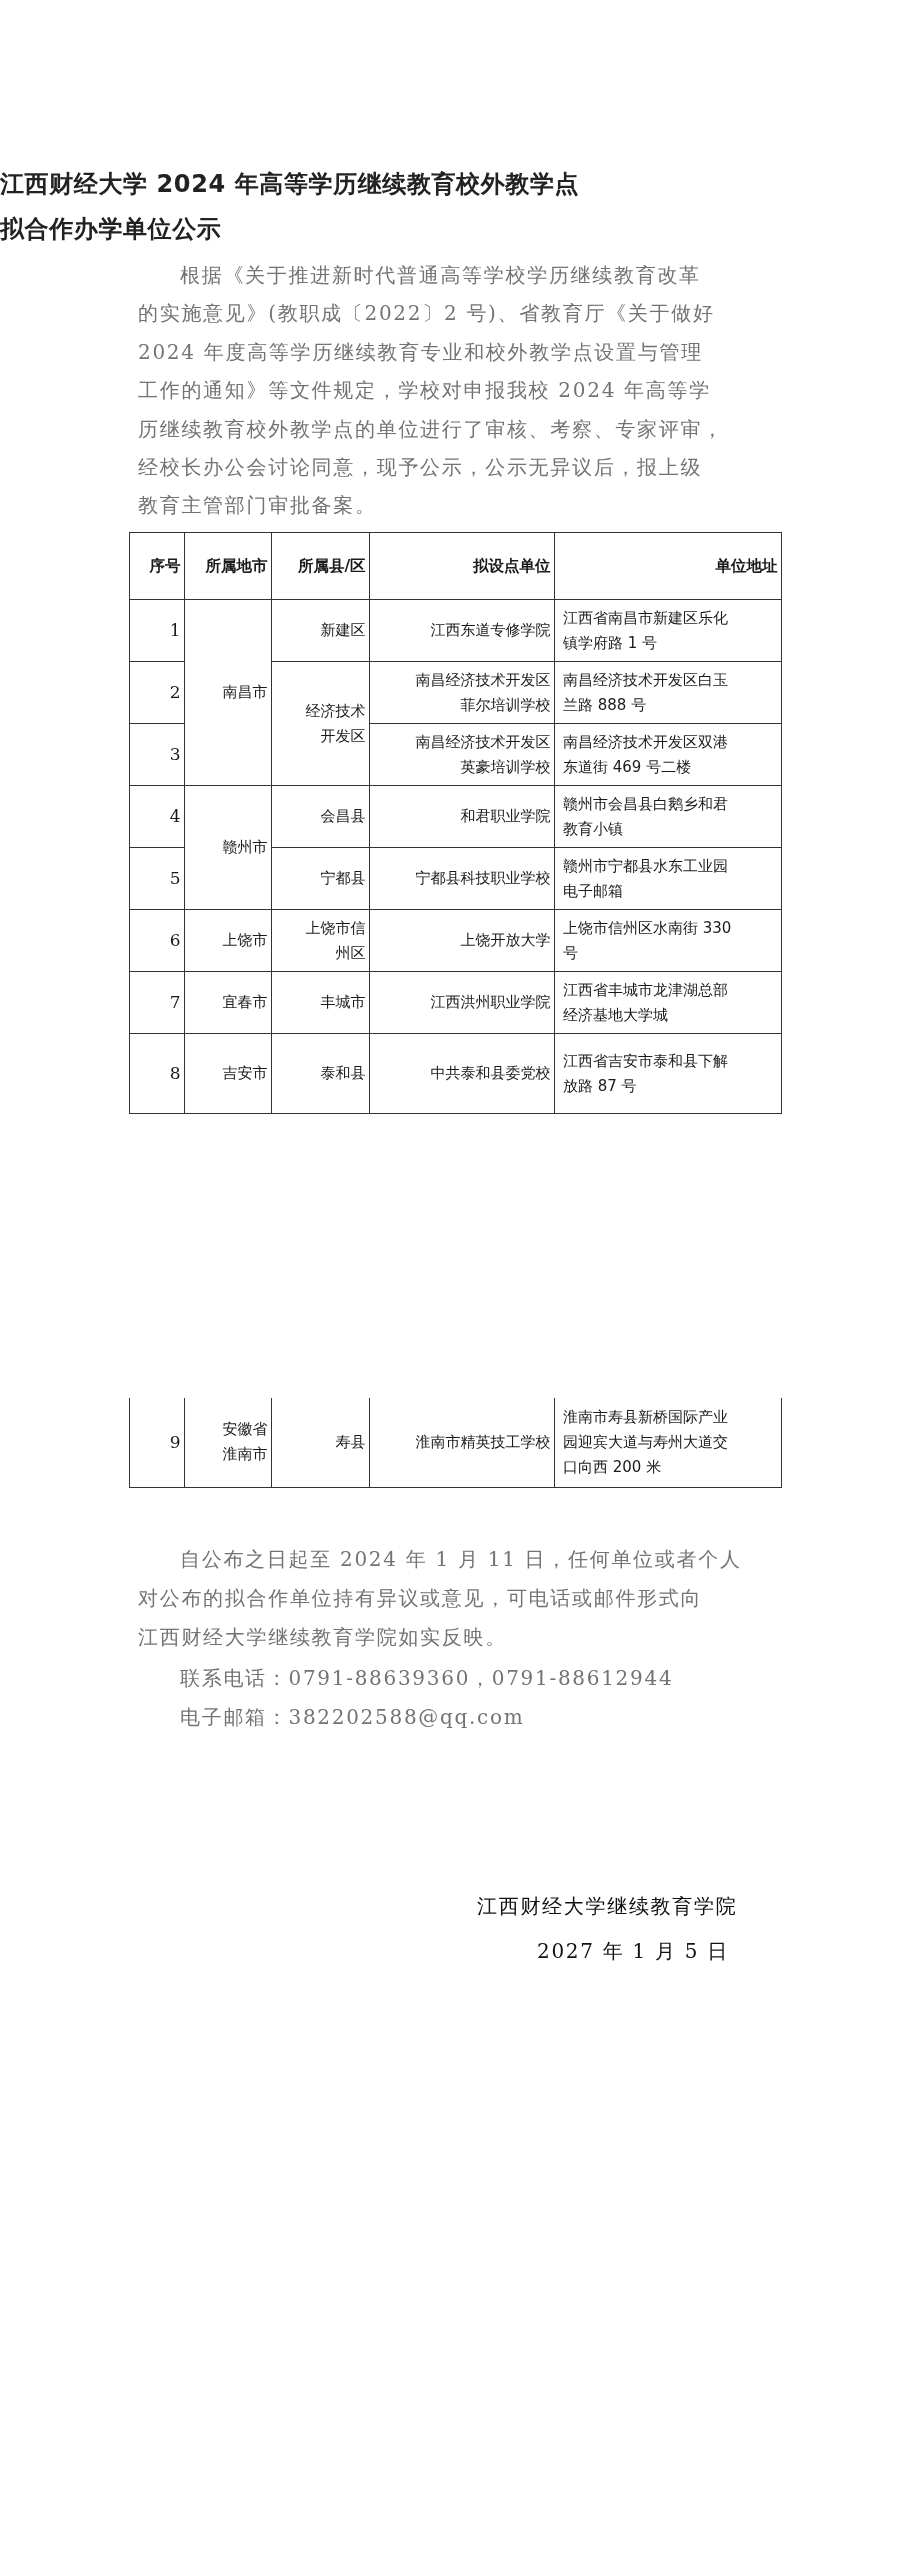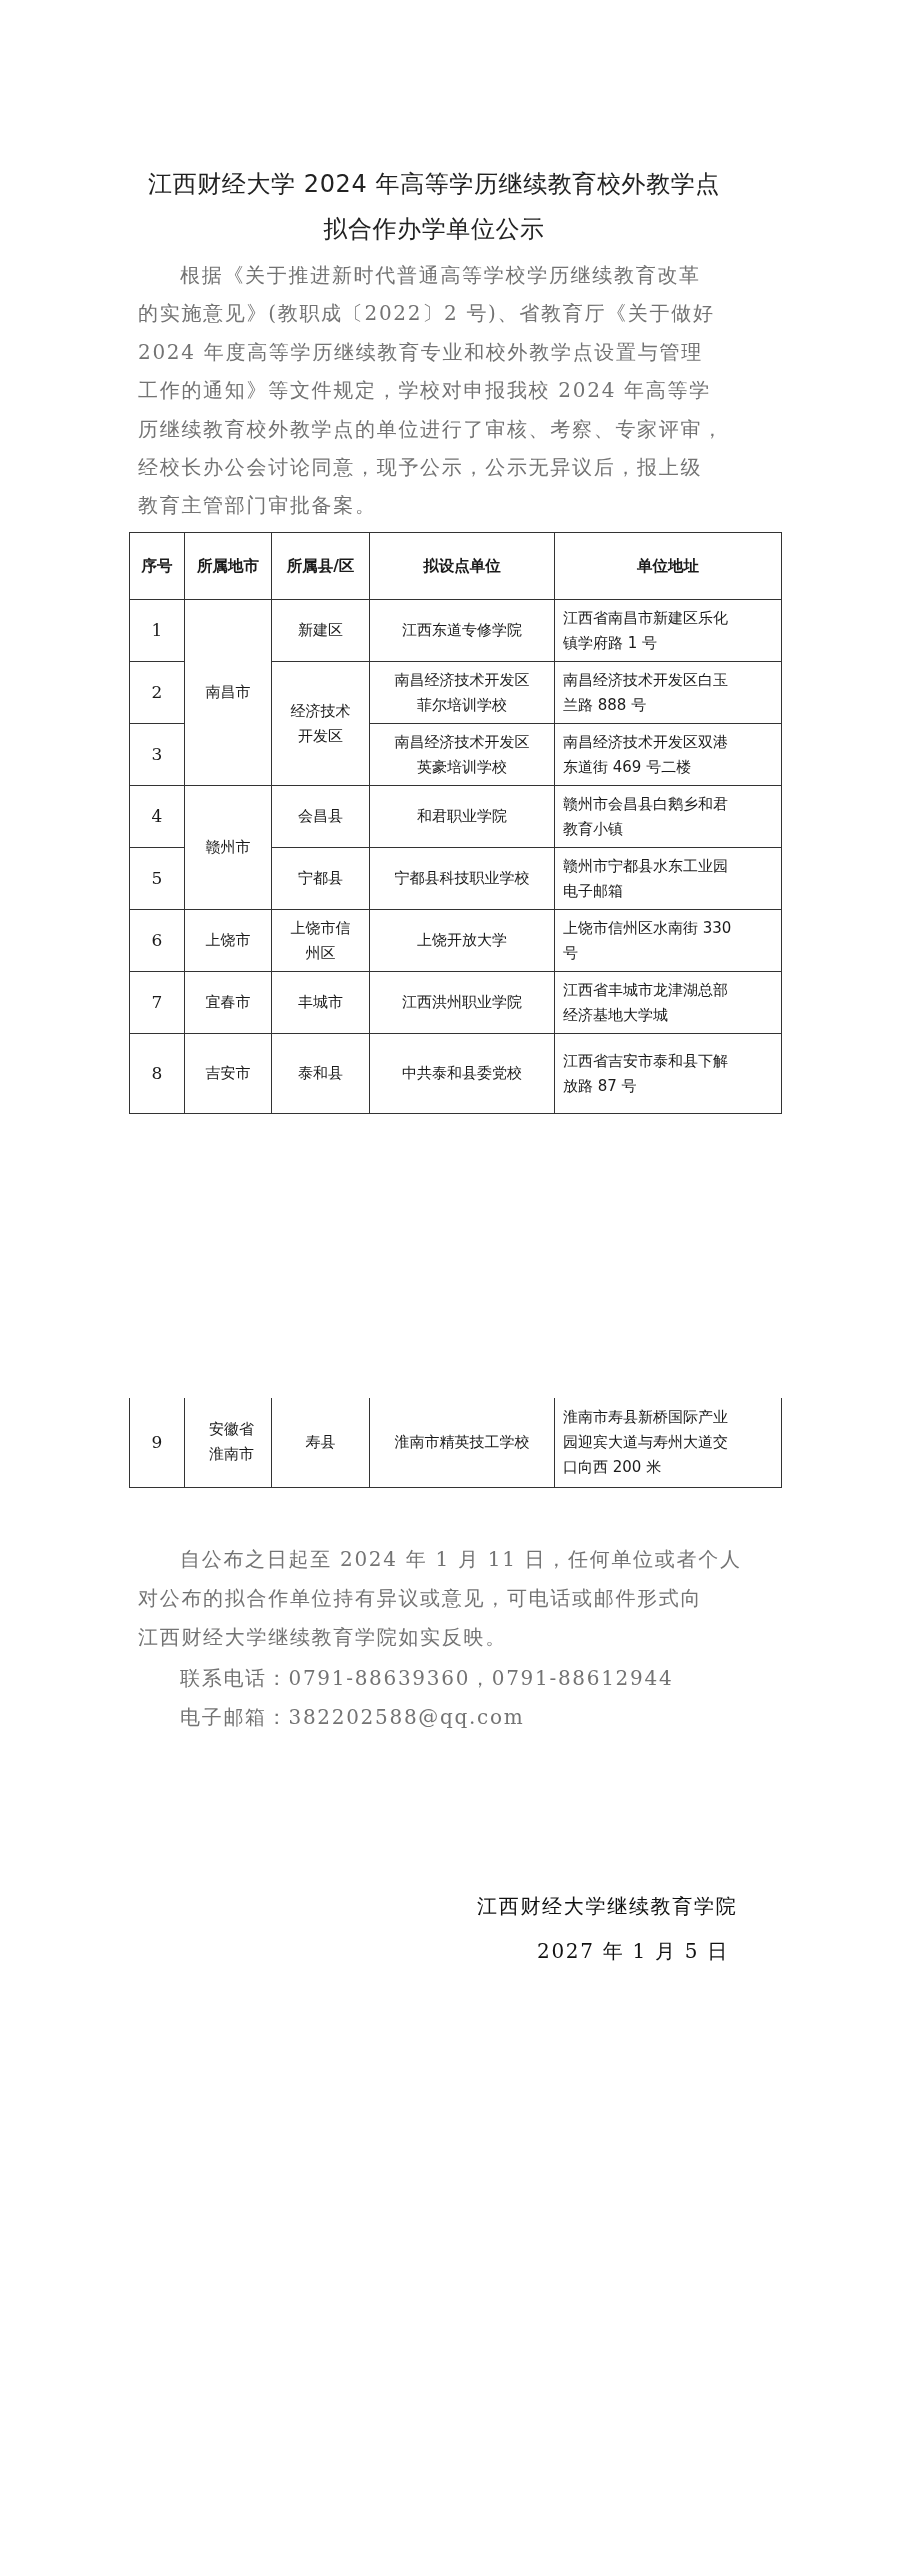--- a/index.html
+++ b/index.html
@@ -12,23 +12,23 @@
       height: 2576px;
       position: relative;
       overflow: hidden;
       color: #111111;
       font-family: "DejaVu Serif", "Liberation Serif", serif;
     }
     .title {
       position: absolute;
       left: 0;
       width: 868px;
-      text-align: center;
+      text-align: left;
       font-family: "DejaVu Sans", "Liberation Sans", sans-serif;
-      font-weight: normal;
+      font-weight: bold;
       font-size: 24px;
       letter-spacing: 0.6px;
       color: #222;
       white-space: nowrap;
       margin: 0;
     }
     .t1 { top: 168px; }
     .t2 { top: 213px; }
 
     .line {
@@ -48,21 +48,21 @@
       position: absolute;
       left: 129px;
       border-collapse: collapse;
       table-layout: fixed;
       font-family: "DejaVu Sans", "Liberation Sans", sans-serif;
       font-size: 15px;
       color: #1a1a1a;
     }
     table.grid td, table.grid th {
       border: 1.1px solid #333;
-      text-align: center;
+      text-align: right;
       vertical-align: middle;
       padding: 0 3.4px;
       line-height: 25px;
       font-weight: normal;
     }
     table.grid th {
       font-weight: bold;
       font-size: 15.5px;
     }
     table.grid td.addr {
@@ -179,21 +179,21 @@
   <colgroup>
     <col style="width:55px">
       <col style="width:87px">
       <col style="width:98px">
       <col style="width:185px">
       <col style="width:227px">
   </colgroup>
   <tbody>
       <tr style="height:89px">
     <td class="num">9</td>
-    <td style="text-align:left;padding-left:24px"><span>安徽省</span><br><span>淮南市</span></td>
+    <td style="text-align:right;padding-left:8px"><span>安徽省</span><br><span>淮南市</span></td>
     <td>寿县</td>
     <td>淮南市精英技工学校</td>
     <td class="addr"><span>淮南市寿县新桥国际产业</span><br><span>园迎宾大道与寿州大道交</span><br><span>口向西  200  米</span></td>
   </tr>
 </tbody>
   </table>
 
 <div>
   <div class="line indent" style="top:1547px">自公布之日起至 2024 年 1 月 11 日，任何单位或者个人</div>
   <div class="line" style="top:1586px">对公布的拟合作单位持有异议或意见，可电话或邮件形式向</div>

